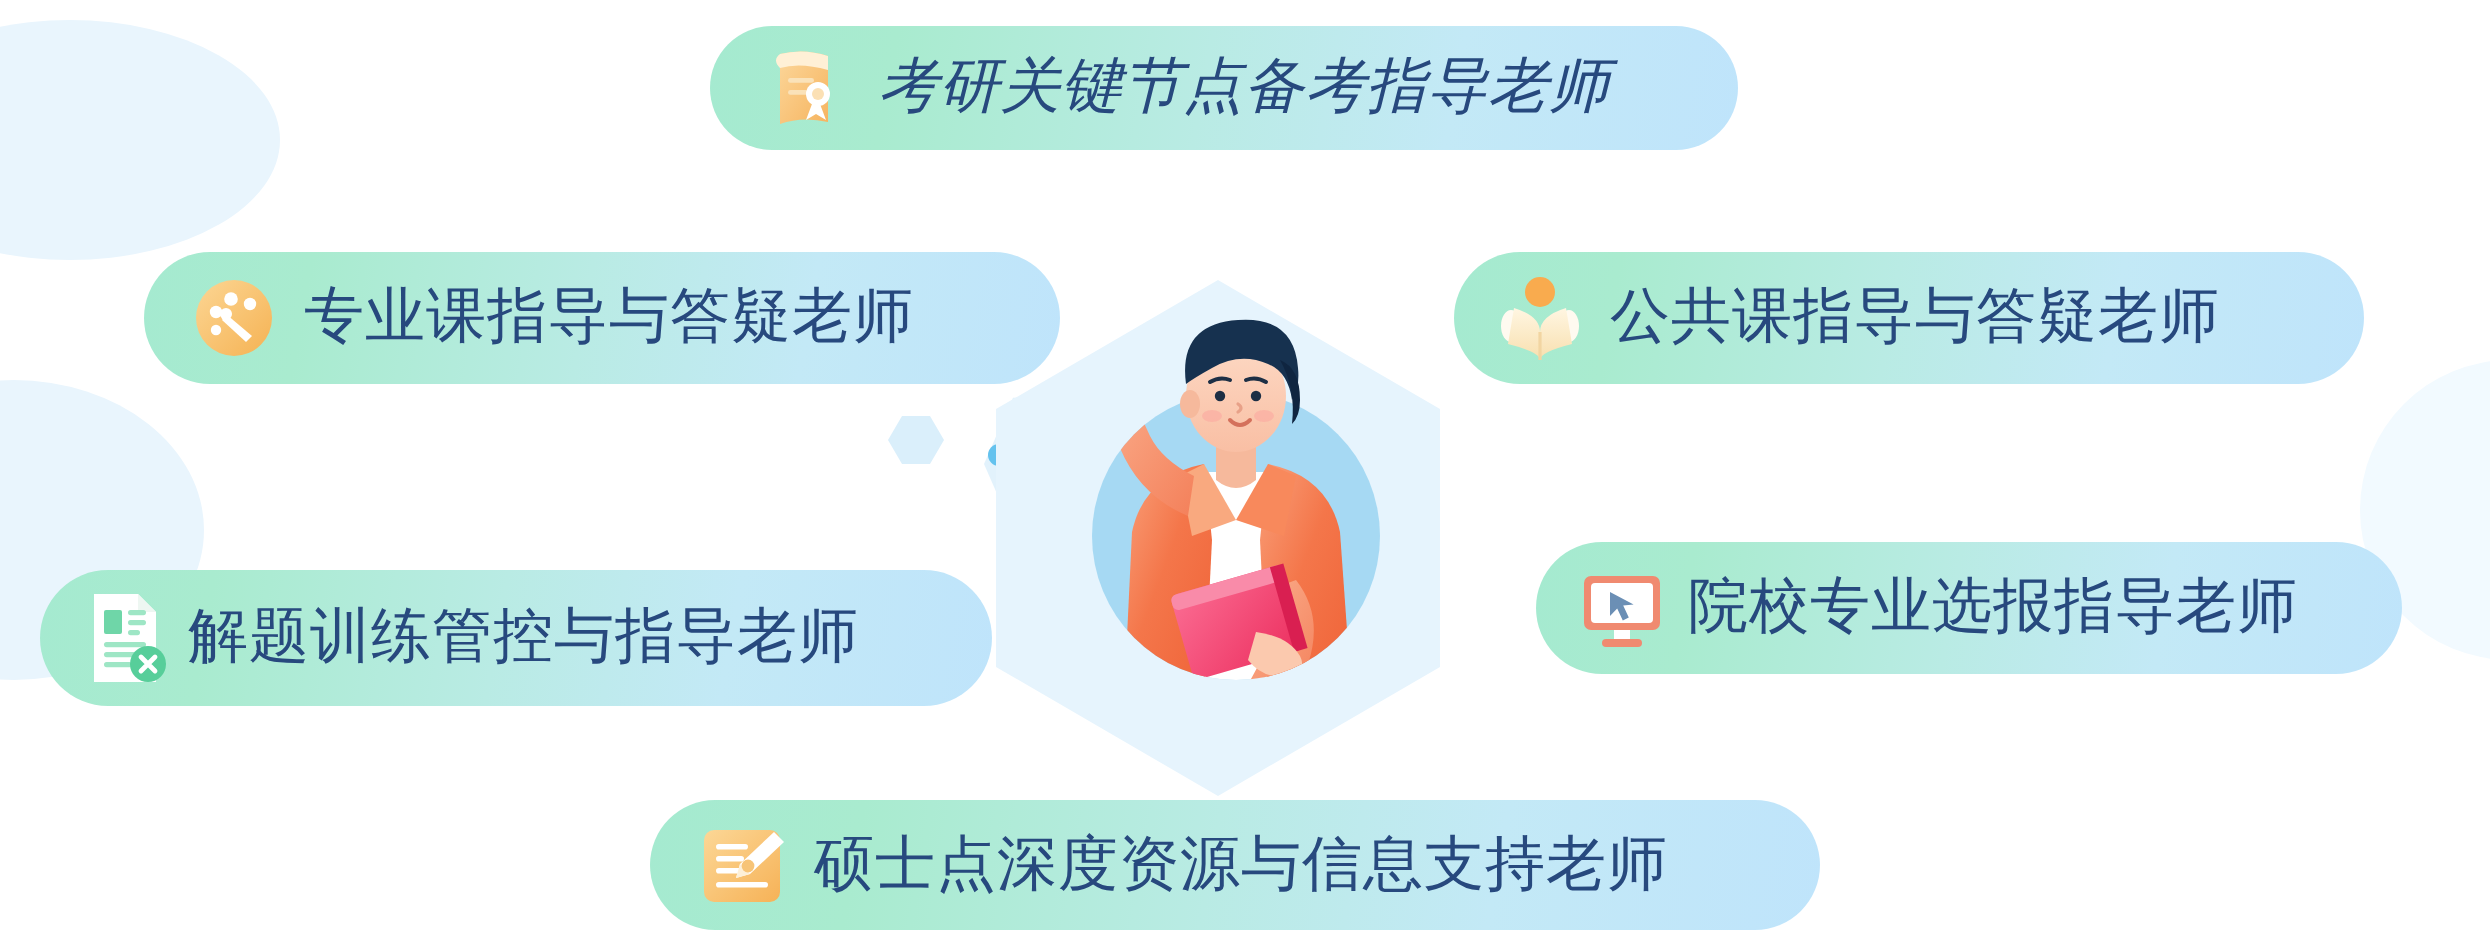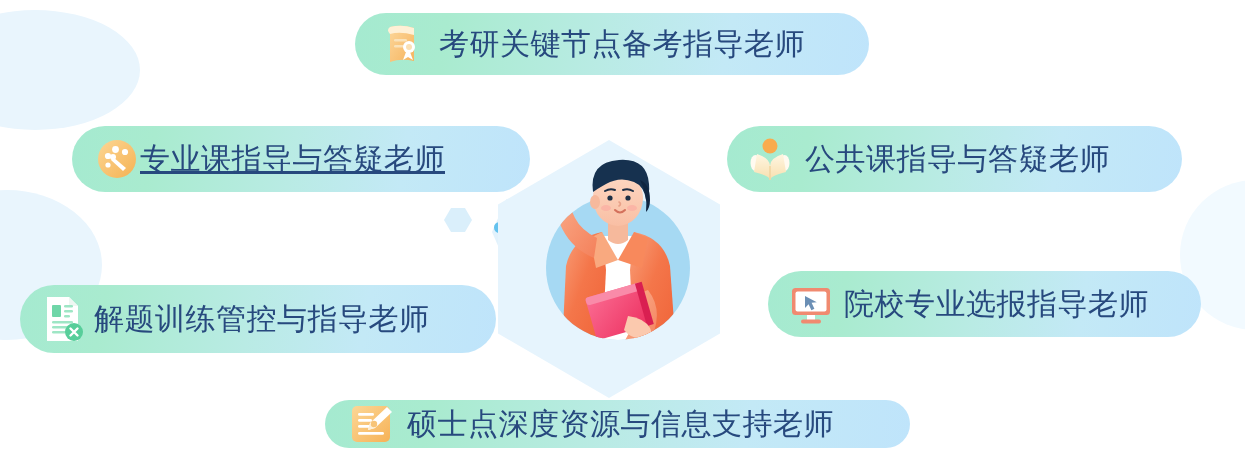--- a/index.html
+++ b/index.html
@@ -83,35 +83,35 @@
     color: #27497e;
     font-size: 30px;
     line-height: 1;
     letter-spacing: 0.5px;
     white-space: nowrap;
     font-weight: 400;
   }
 
   
   #pill-top      { left: 355px; top: 13px;  width: 514px; height: 62px;  padding: 0 22px 0 24px; }
-  #pill-top .pill-label       { margin-left: 14px; }
+  #pill-top .pill-label       { margin-left: 14px; font-style: italic; }
 
   #pill-major    { left: 72px;  top: 126px; width: 458px; height: 66px;  padding: 0 20px 0 22px; }
-  #pill-major .pill-label     { margin-left: 0; text-decoration: underline; }
+  #pill-major .pill-label     { margin-left: 12px; }
 
   #pill-public   { left: 727px; top: 126px; width: 455px; height: 66px;  padding: 0 20px 0 20px; text-align: center; }
   #pill-public .pill-label    { margin-left: 12px; }
 
   #pill-drill    { left: 20px;  top: 285px; width: 476px; height: 68px;  padding: 0 20px 0 18px; }
   #pill-drill .pill-label     { margin-left: 8px; }
 
   #pill-school   { left: 768px; top: 271px; width: 433px; height: 66px;  padding: 0 18px 0 20px; }
   #pill-school .pill-label    { margin-left: 10px; }
 
-  #pill-master   { left: 325px; top: 400px; width: 585px; height: 48px;  padding: 0 22px 0 22px; }
+  #pill-master   { left: 325px; top: 400px; width: 585px; height: 65px;  padding: 0 22px 0 22px; }
   #pill-master .pill-label    { margin-left: 12px; }
 </style>
 </head>
 <body>
 
 <div id="stage">
 
   <div class="blob" style="left:-70px; top:10px; width:210px; height:120px; background:#e9f5fd;"></div>
   <div class="blob" style="left:-88px; top:190px; width:190px; height:150px; background:#e9f5fd;"></div>
   <div class="blob" style="left:1180px; top:180px; width:150px; height:150px; background:#f2faff;"></div>

